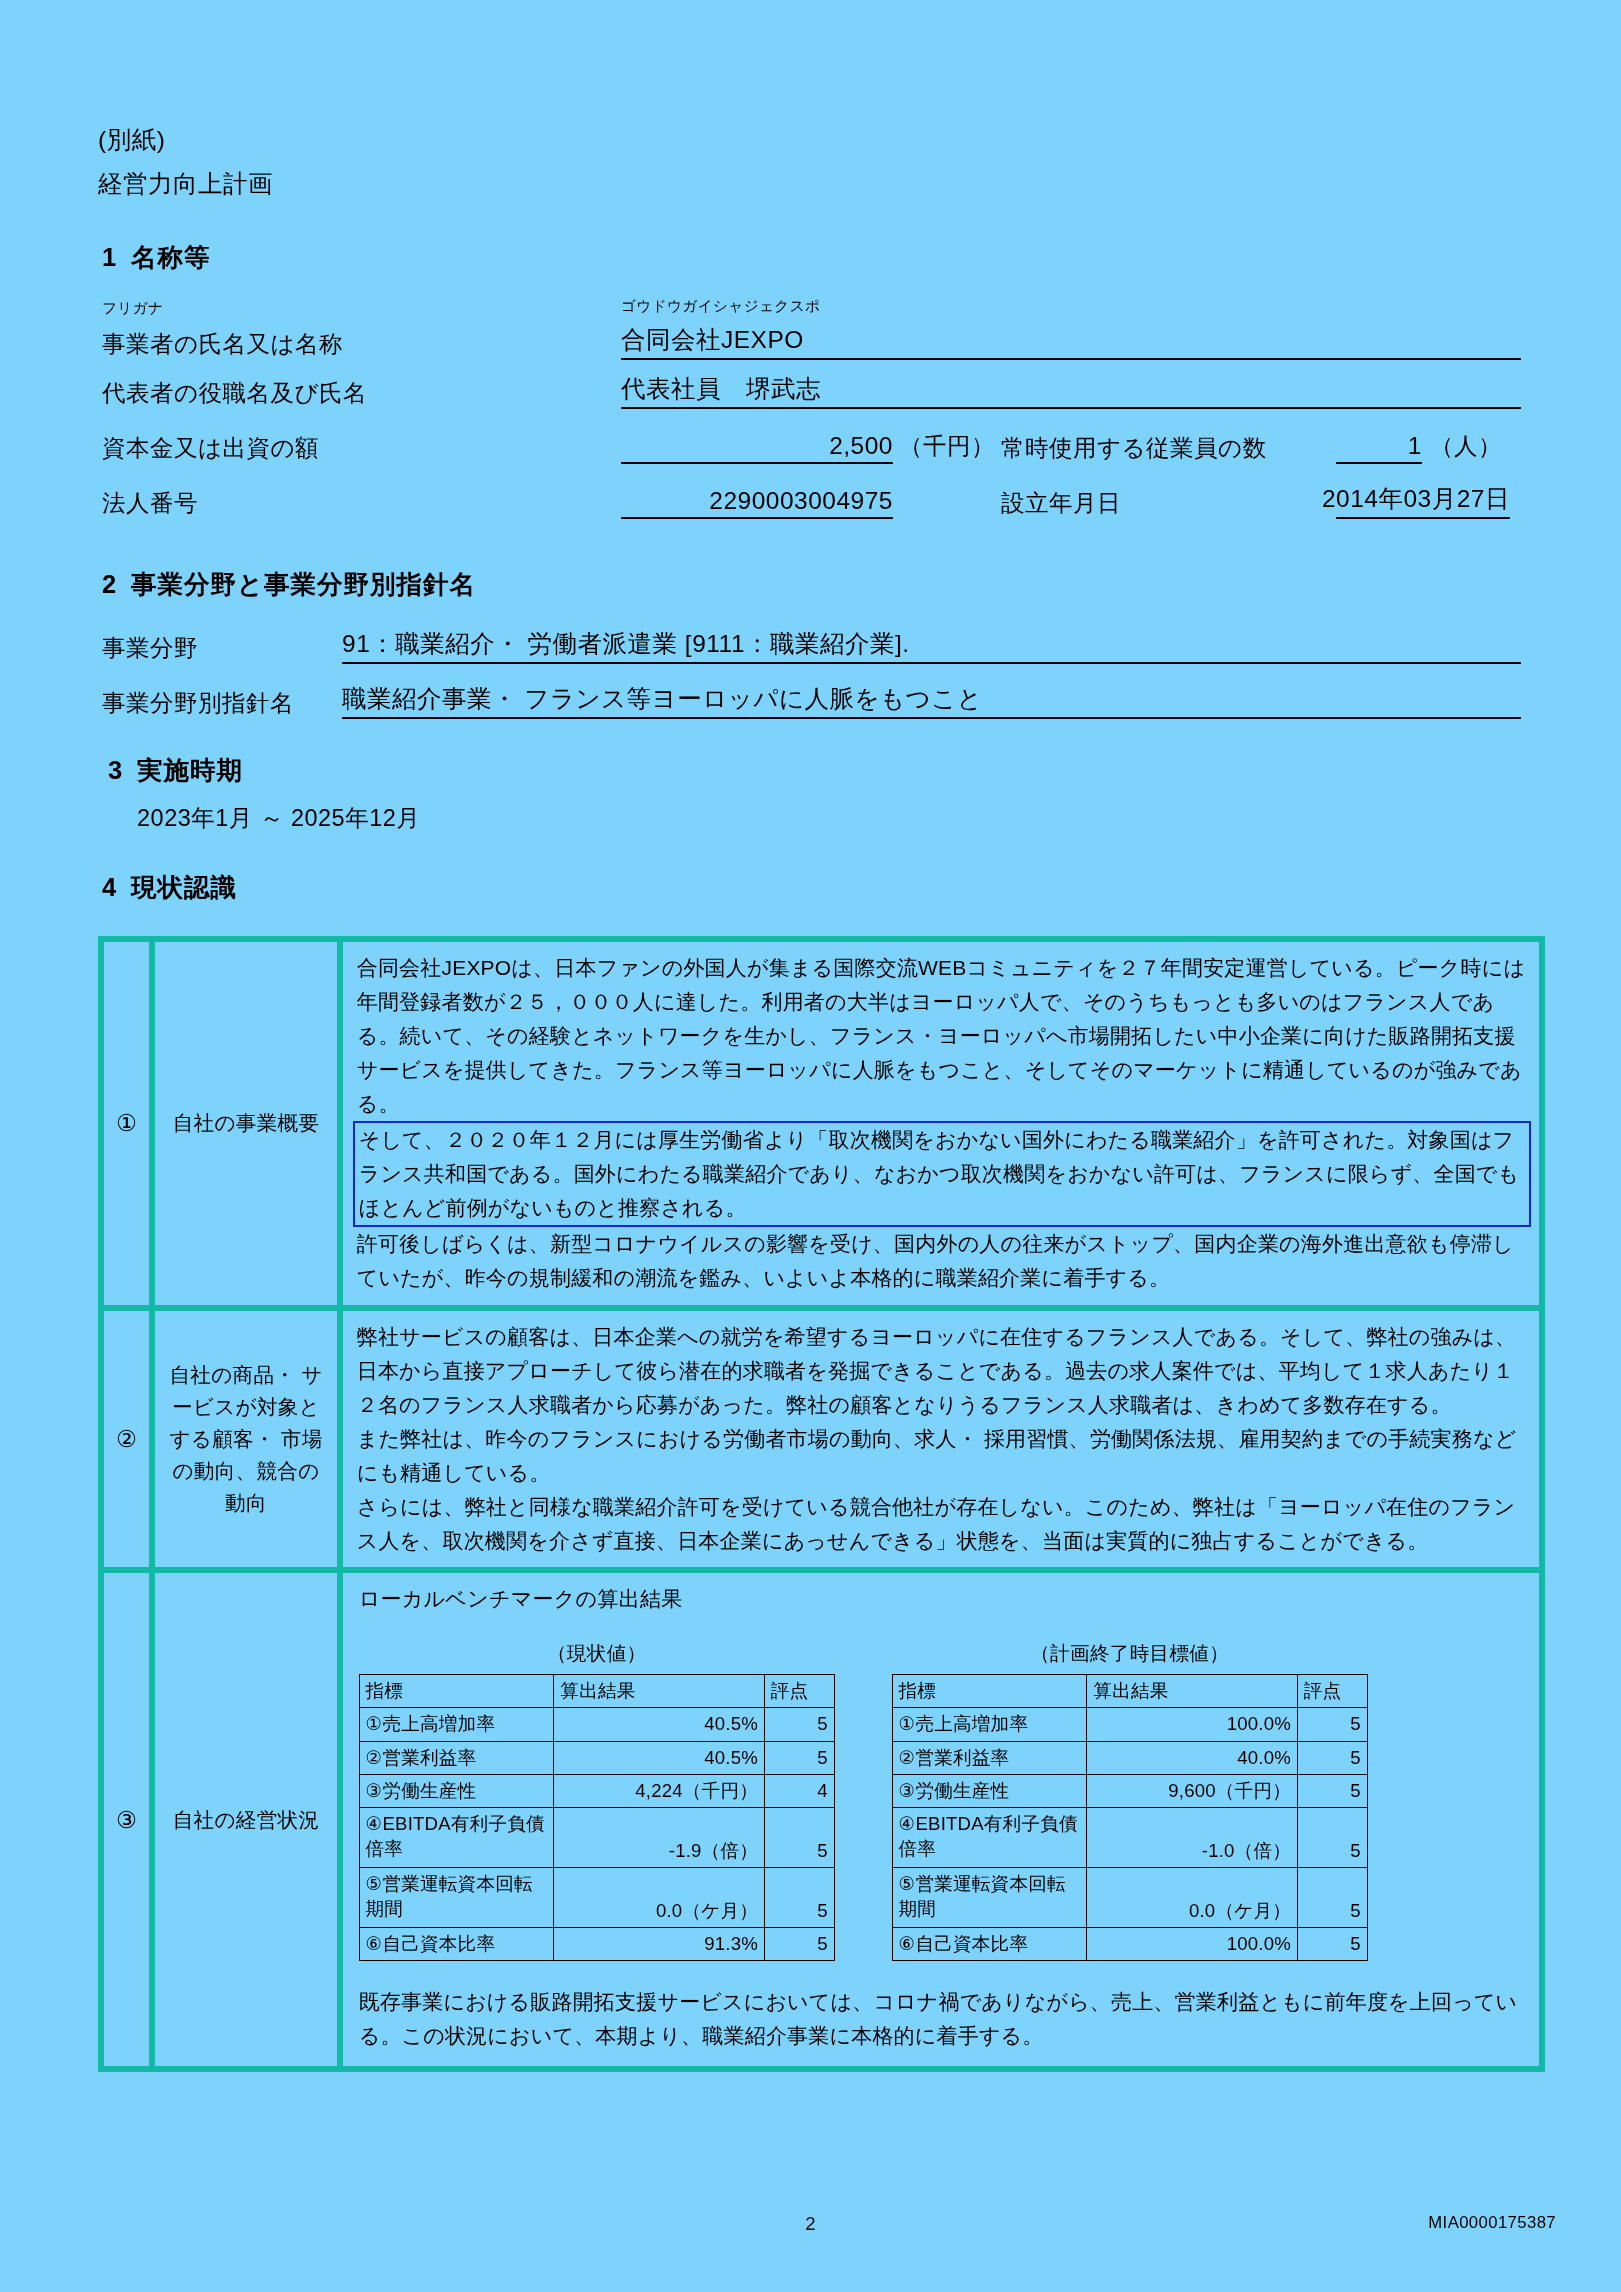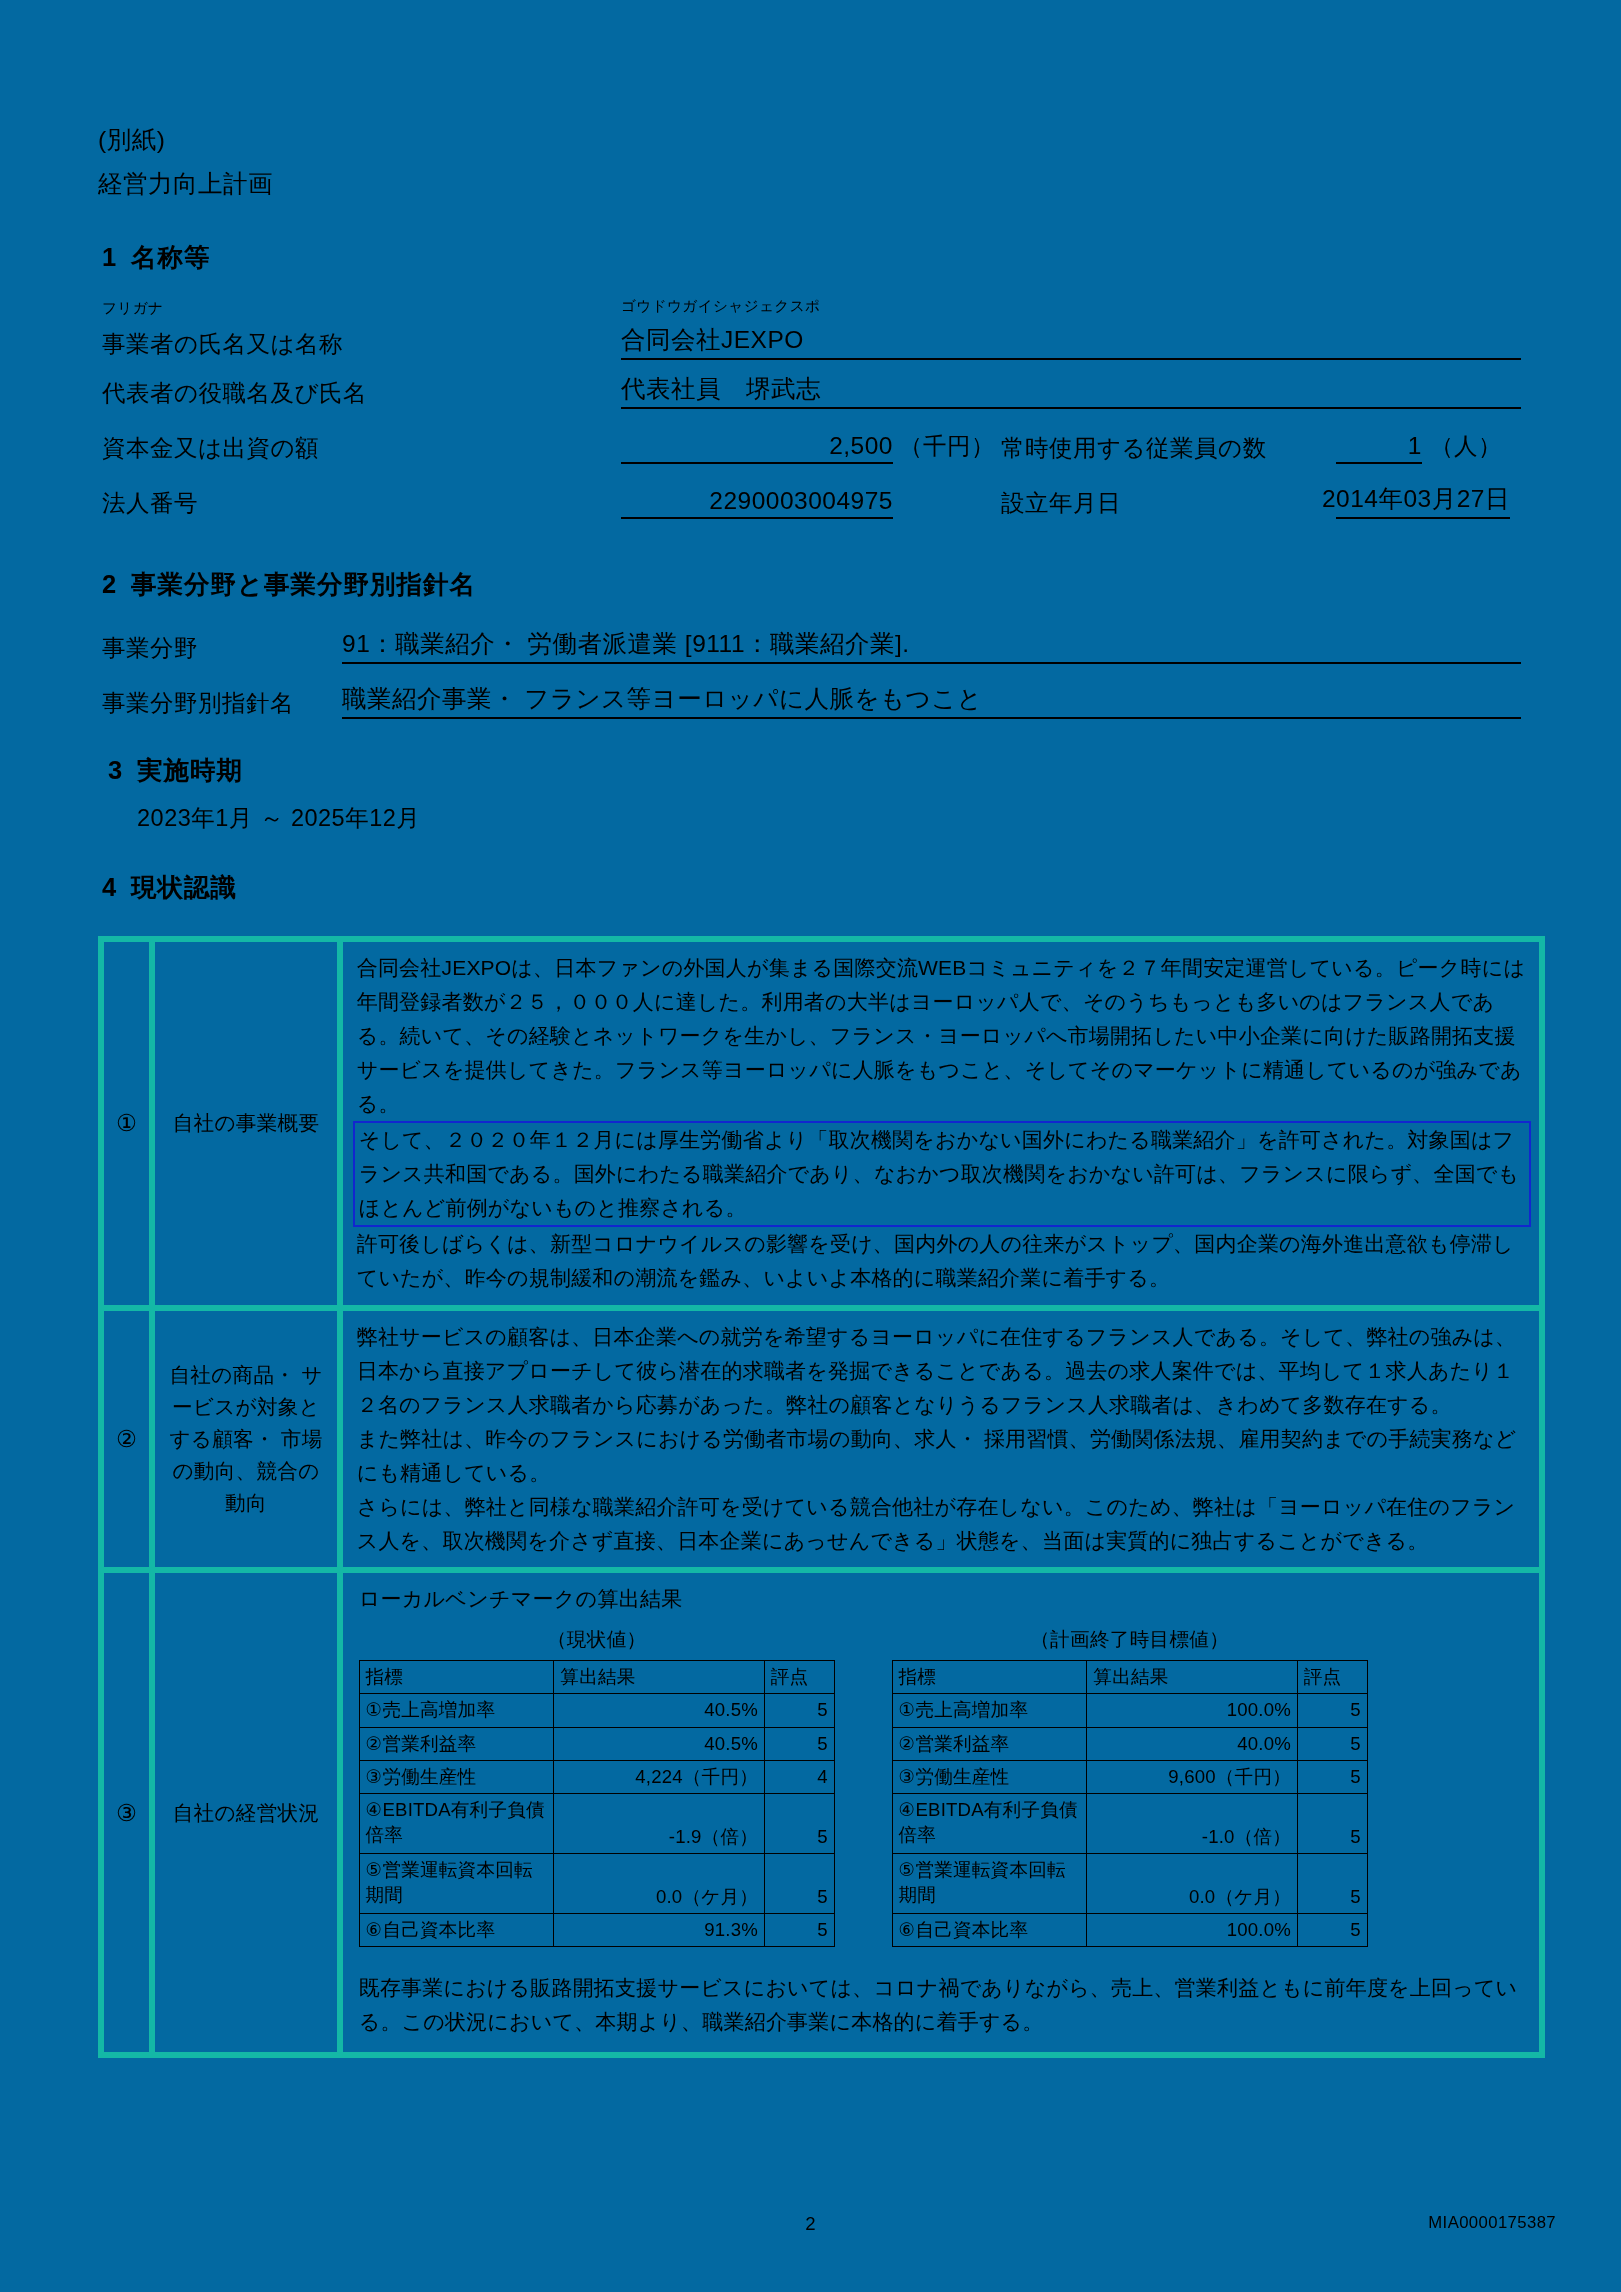--- a/index.html
+++ b/index.html
@@ -8,21 +8,21 @@
     background: #ffffff;
   }
   body {
     font-family: "Liberation Sans", "DejaVu Sans", sans-serif;
     color: #000000;
   }
   .page {
     position: relative;
     width: 1621px;
     height: 2293px;
-    background: #0369a1;
+    background: #7dd3fc;
     box-sizing: border-box;
     overflow: hidden;
   }
 
   
   .doc-head {
     position: absolute;
     left: 98px;
     font-size: 24.5px;
     letter-spacing: 0.5px;
@@ -110,21 +110,21 @@
     border: 2.9px solid #1226CF;
     margin: 0 -3.9px;
     padding: 0 3.9px;
   }
 
   
   .lb-wrap { padding: 11.8px 13.7px 13.7px 15.7px; }
   .lb-title {
     font-size: 21px;
     letter-spacing: 0.3px;
-    margin-bottom: 13px;
+    margin-bottom: 27px;
   }
   .lb-cols {
     display: flex;
     gap: 57px;
   }
   .lb-col { width: 476px; }
   .lb-caption {
     font-size: 19.6px;
     text-align: center;
     margin-bottom: 6.9px;

